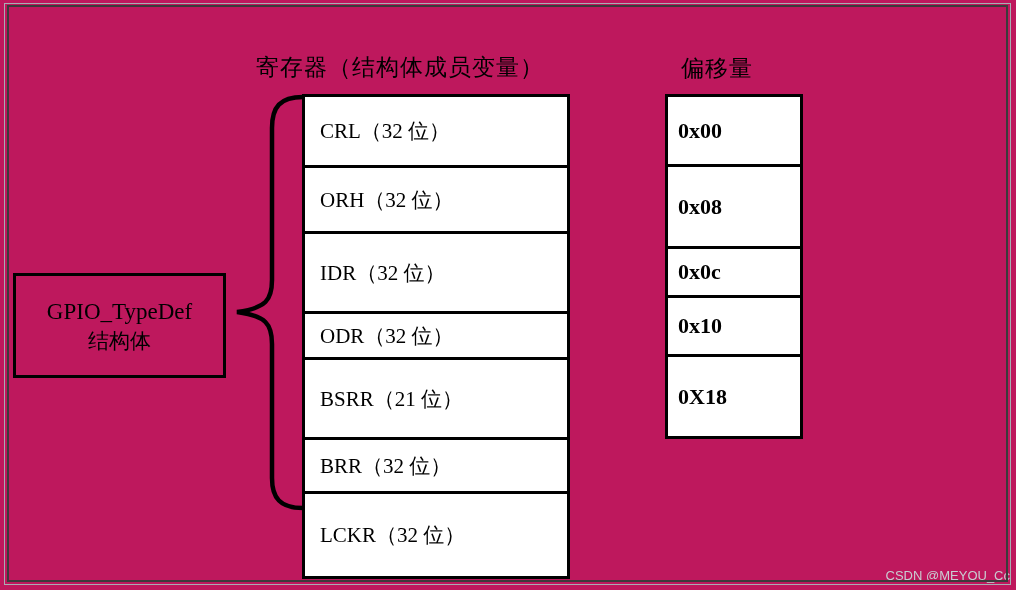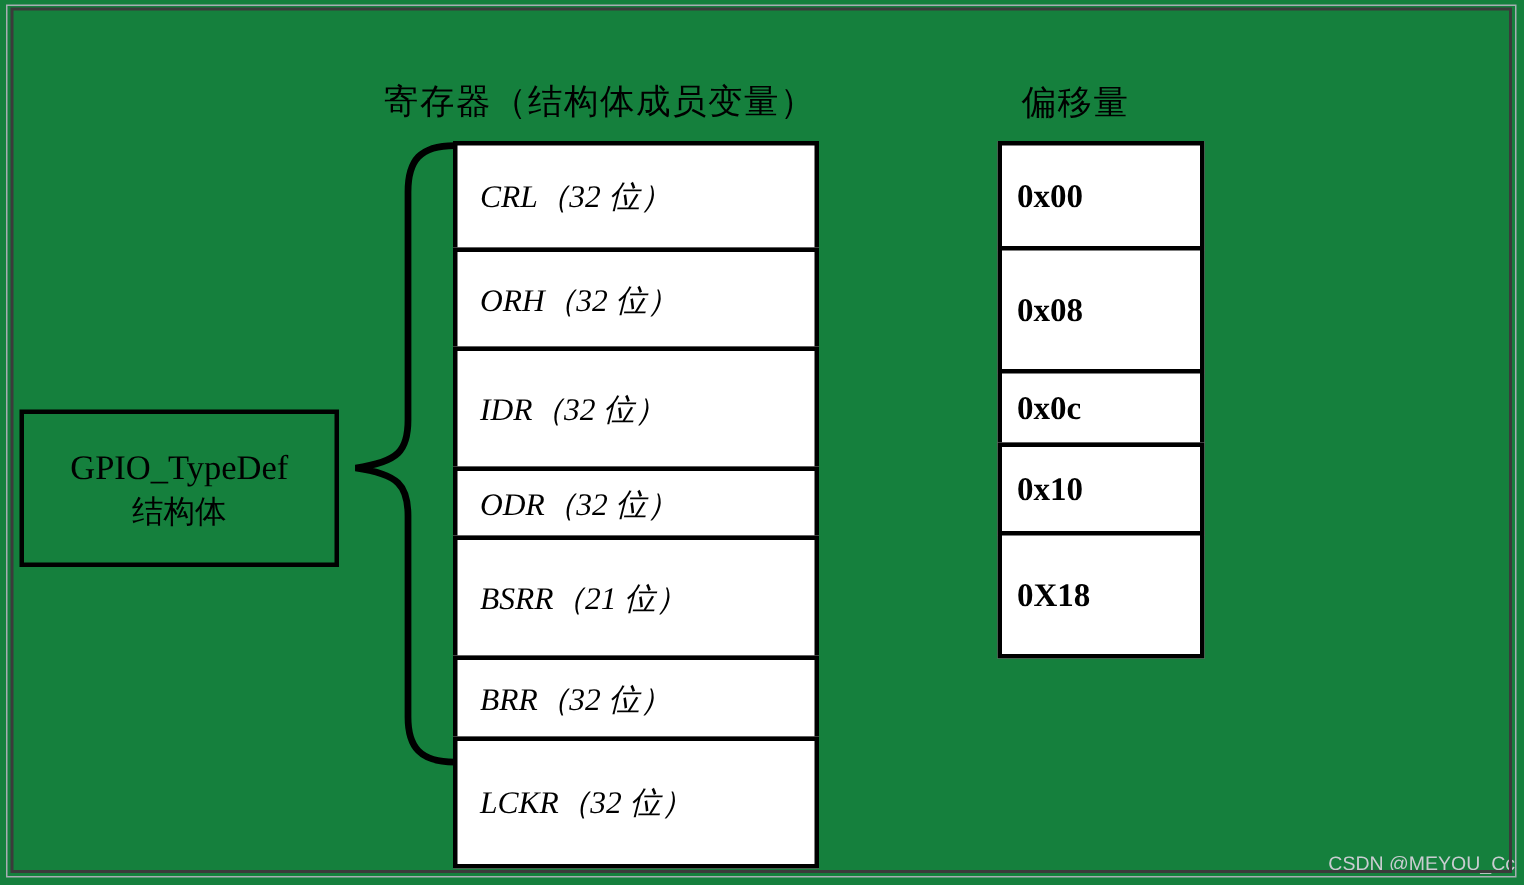--- a/index.html
+++ b/index.html
@@ -4,21 +4,21 @@
 <style>
   html, body {
     margin: 0;
     padding: 0;
     background: #ffffff;
   }
   .canvas {
     position: relative;
     width: 1016px;
     height: 590px;
-    background: #15803d;
+    background: #be185d;
     font-family: "Liberation Serif", "DejaVu Serif", serif;
     color: #000000;
     overflow: hidden;
   }
   
   .frame-outer {
     position: absolute;
     left: 4px; top: 3px; right: 5px; bottom: 5px;
     border: 1px solid #a8adb3;
     pointer-events: none;
@@ -56,22 +56,21 @@
   .struct-title { font-size: 23px; line-height: 30px; }
   .struct-sub   { font-size: 21px; line-height: 28px; }
 
   
   .brace { position: absolute; left: 228px; top: 88px; }
 
   
   .reg-stack {
     position: absolute;
     left: 302px; top: 94px;
-    width: 244px;
-    font-style: italic;
+    width: 268px;
   }
   .reg-row {
     box-sizing: border-box;
     border: 3px solid #000000;
     background: #ffffff;
     display: flex;
     align-items: center;
     padding-left: 15px;
   }
   .reg-row + .reg-row { margin-top: -3px; }

